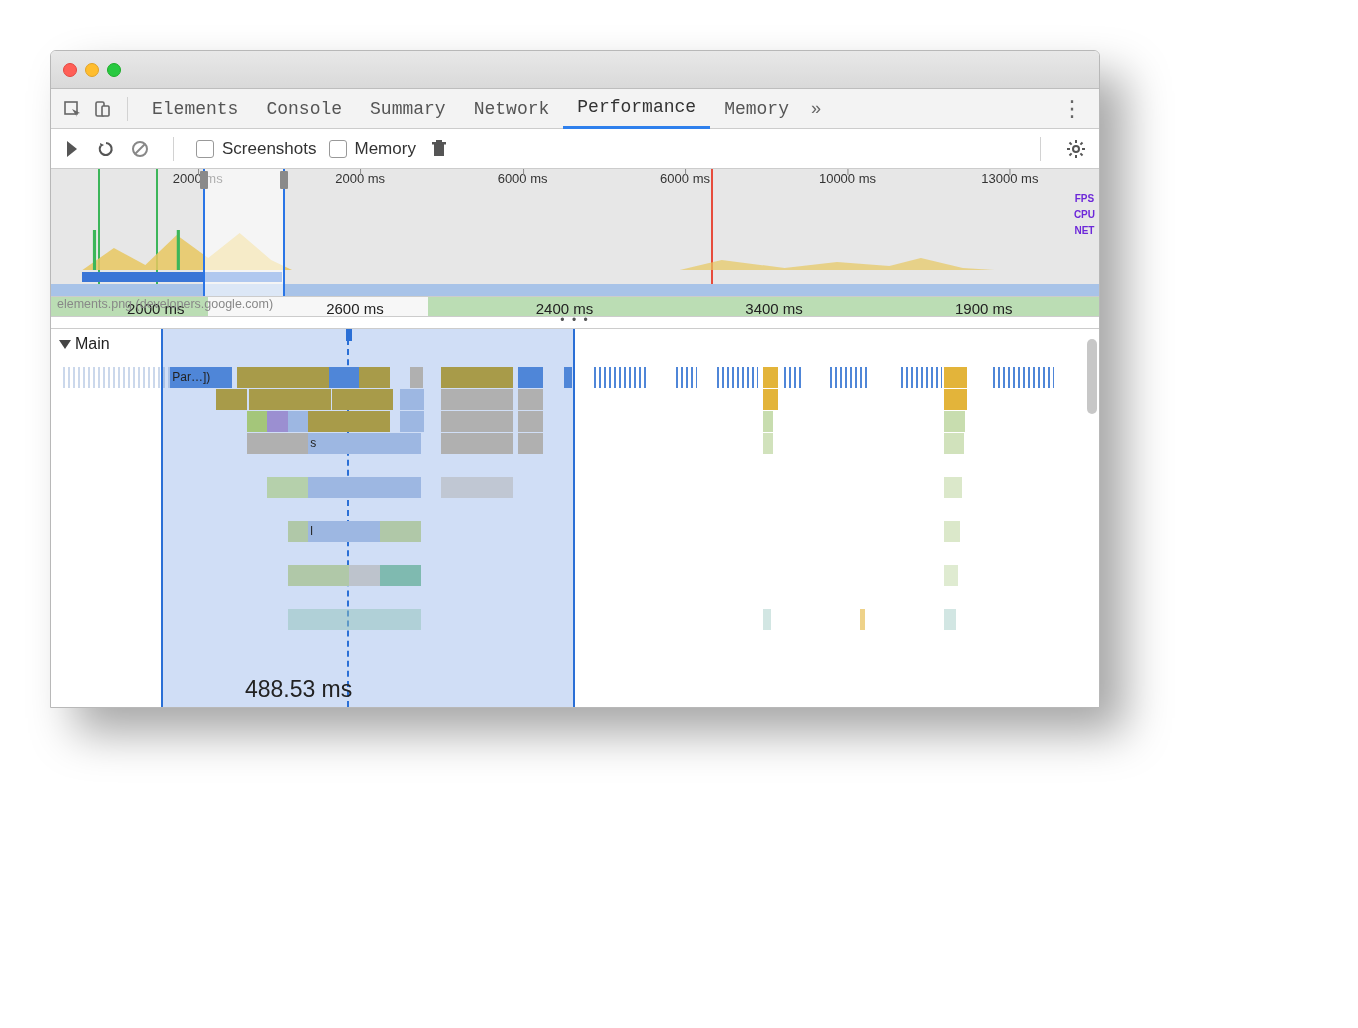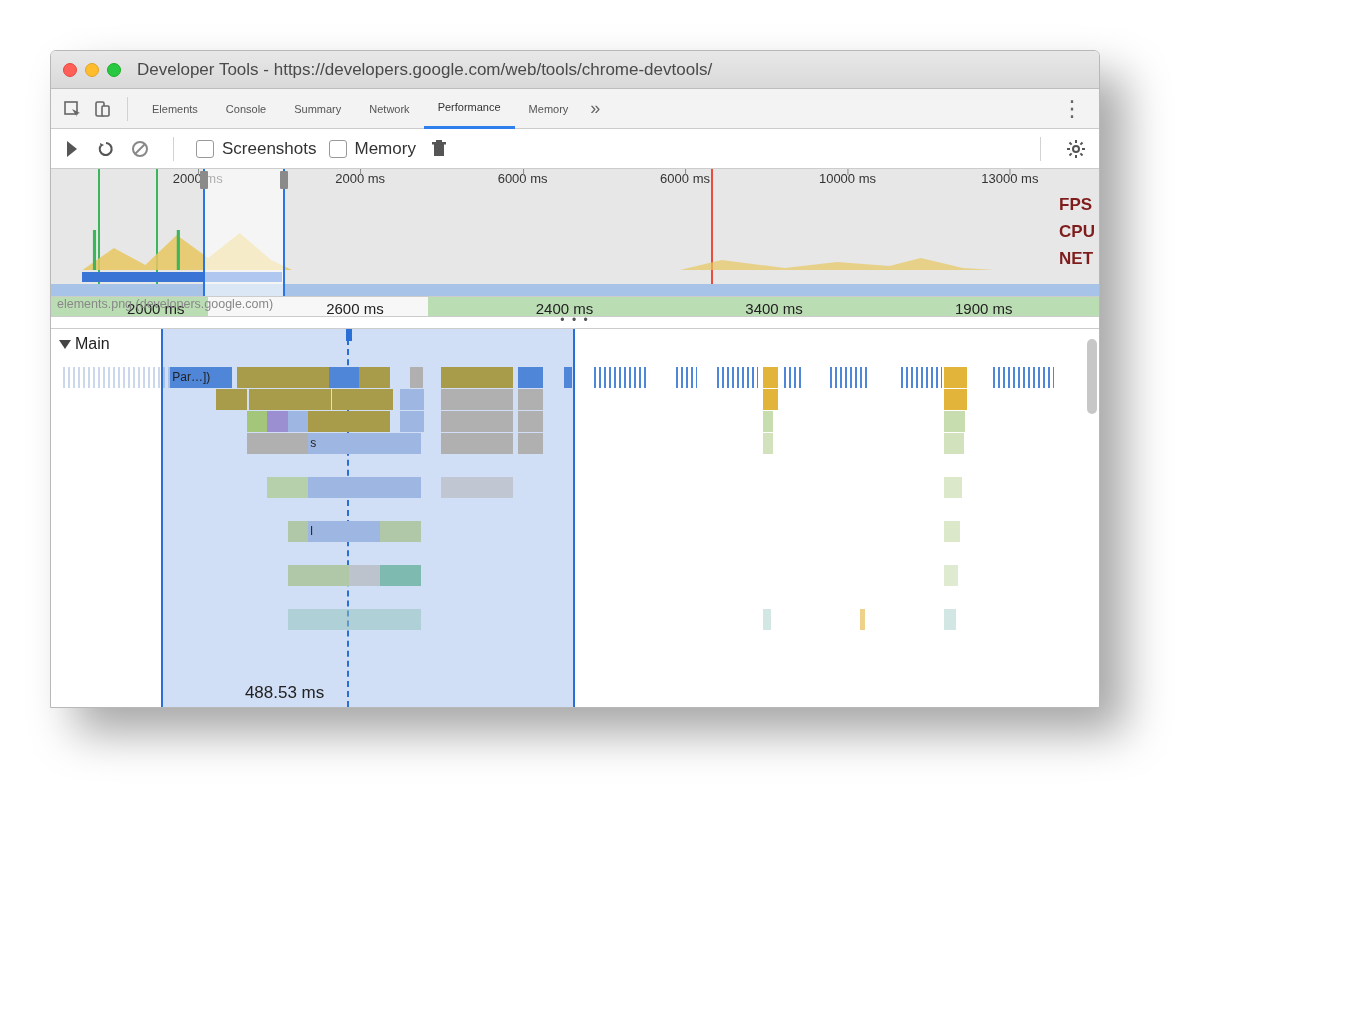--- a/index.html
+++ b/index.html
@@ -41,21 +41,21 @@
     display:flex; align-items:center; padding: 0 6px; gap:0;
     background:#f3f3f3;
   }
   .panel-tabs .iconbtn {
     width:30px; height:30px; display:flex;align-items:center;justify-content:center;
     color:#5a5a5a;
   }
   .vsep { width:1px; height:24px; background:#d2d2d2; margin:0 10px; }
   .tab {
     padding: 0 14px; height:40px; display:flex;align-items:center;
-    font-size:11px; color:#555;
+    font-size:18px; color:#555;font-family:Liberation Mono, monospace;
   }
   .tab.active { color:#333; border-bottom:3px solid #2f80ed; }
   .more { font-size:18px; color:#666; padding:0 8px;}
   .kebab { font-size:22px; color:#666; padding:0 10px;}
 
   .toolbar {
     height:40px; border-bottom:1px solid #ccc;
     display:flex; align-items:center; padding:0 10px; gap:12px;
     background:#fff;
   }
@@ -68,21 +68,21 @@
 
   .overview {
     height: 128px; background:#e7e7e7; position:relative; border-bottom:1px solid #ccc;
   }
   .ov-ticks { position:absolute; top:2px; left:0; right:0; height:18px;}
   .ov-tick { position:absolute; font-size:13px; color:#333; transform:translateX(-50%); }
   .ov-tick::before{ content:''; position:absolute; left:50%; top:-2px; width:1px; height:6px; background:#888;}
   .ov-sel { position:absolute; top:0; bottom:0; background:rgba(255,255,255,0.6); border-left:2px solid #2a75e6; border-right:2px solid #2a75e6; }
   .ov-handle { position:absolute; top:2px; width:8px; height:18px; background:#8a8a8a; border-radius:1px;}
   .ov-net { position:absolute; left:0; right:0; bottom:0; height:12px; background:#a8c3e8;}
-  .ov-labels { position:absolute; right:4px; top:22px; font-size:17px; color:#7f1d1d; text-align:left; line-height:1.6; font-weight:600;}
+  .ov-labels { position:absolute; right:4px; top:22px; font-size:10px; color:#6d28d9; text-align:center; line-height:1.6; font-weight:600;}
   .ov-green { position:absolute; width:2px; background:#3cb65a; top:0; bottom:0;}
   .ov-red { position:absolute; width:2px; background:#e74c3c; top:0; bottom:0;}
   .ov-bluebar { position:absolute; height:10px; background:#3a75d6; bottom:14px;}
   .ov-cpu { position:absolute; bottom:26px; height:40px;}
 
   .ruler {
     height:20px; background:#f7f7f7; border-bottom:1px solid #ccc; position:relative;
   }
   .ruler-strip { position:absolute; top:0; height:100%; background:#b0d8a8; opacity:0.85;}
   .ruler-tick { position:absolute; font-size:15px; color:#222; top:3px; transform:translateX(-50%); font-weight:500;}
@@ -96,21 +96,21 @@
   }
   .main-label { position:absolute; left:8px; top:6px; font-size:16px; color:#222; display:flex; align-items:center; gap:4px;}
   .tri { display:inline-block; width:0;height:0; border-left:6px solid transparent;border-right:6px solid transparent;border-top:9px solid #444;}
   .sel-region { position:absolute; top:0; bottom:0; background:rgba(120,160,230,0.35); border-left:2px solid #2a6fd6; border-right:2px solid #2a6fd6;}
   .cursor { position:absolute; top:0;bottom:0; width:0; border-left:2px dashed #2a6fd6;}
   .cursor .knob{ position:absolute; top:0; left:-3px; width:6px;height:12px;background:#2a6fd6;}
   .row { position:absolute; height:21px;margin-left:12px; }
   .seg { position:absolute; height:100%; font-size:12px; color:#222; overflow:hidden; white-space:nowrap; padding-left:2px; line-height:21px;}
   .scrolltrack { position:absolute; right:2px; top:10px; bottom:10px; width:10px; }
   .scrollthumb { position:absolute; top:0; width:100%; height:75px; background:rgba(0,0,0,0.22); border-radius:5px;}
-  .duration { position:absolute; bottom:4px; font-size:17px; color:#222;}
+  .duration { position:absolute; bottom:4px; font-size:23px; color:#222;}
 
   .btabs {
     height:40px; background:#eee; border-top:1px solid #ccc;
     display:flex; align-items:stretch;
   }
   .btab {
     padding:0 14px; display:flex;align-items:center; font-size:17px; color:#555;
     border-right:1px solid transparent;
   }
   .btab.active { background:#fff; border:1px solid #ccc; border-bottom:none; margin-bottom:-1px; color:#222;}
@@ -121,21 +121,20 @@
 <body>
 
 <div class="window">
 
   <div class="titlebar">
     <div class="traffic">
       <div class="dot red"></div>
       <div class="dot yellow"></div>
       <div class="dot green"></div>
     </div>
-    <div class="title">Developer Tools - https://developers.google.com/web/tools/chrome-devtools/</div>
   </div>
 
   <div class="panel-tabs">
     <div class="iconbtn">
       <svg width="18" height="18" viewBox="0 0 18 18">
           <rect x="2" y="2" width="12" height="12" fill="none" stroke="#666" stroke-width="1.6"></rect>
           <path d="M9 9 L17 13 L13 14 L14 17 Z" fill="#666"></path>
         </svg>
     </div>
     <div class="iconbtn">

